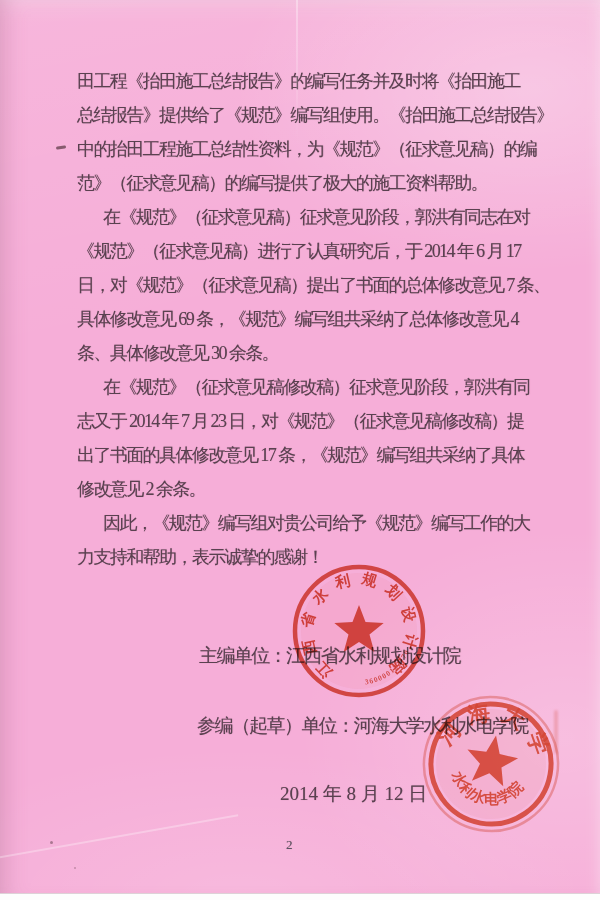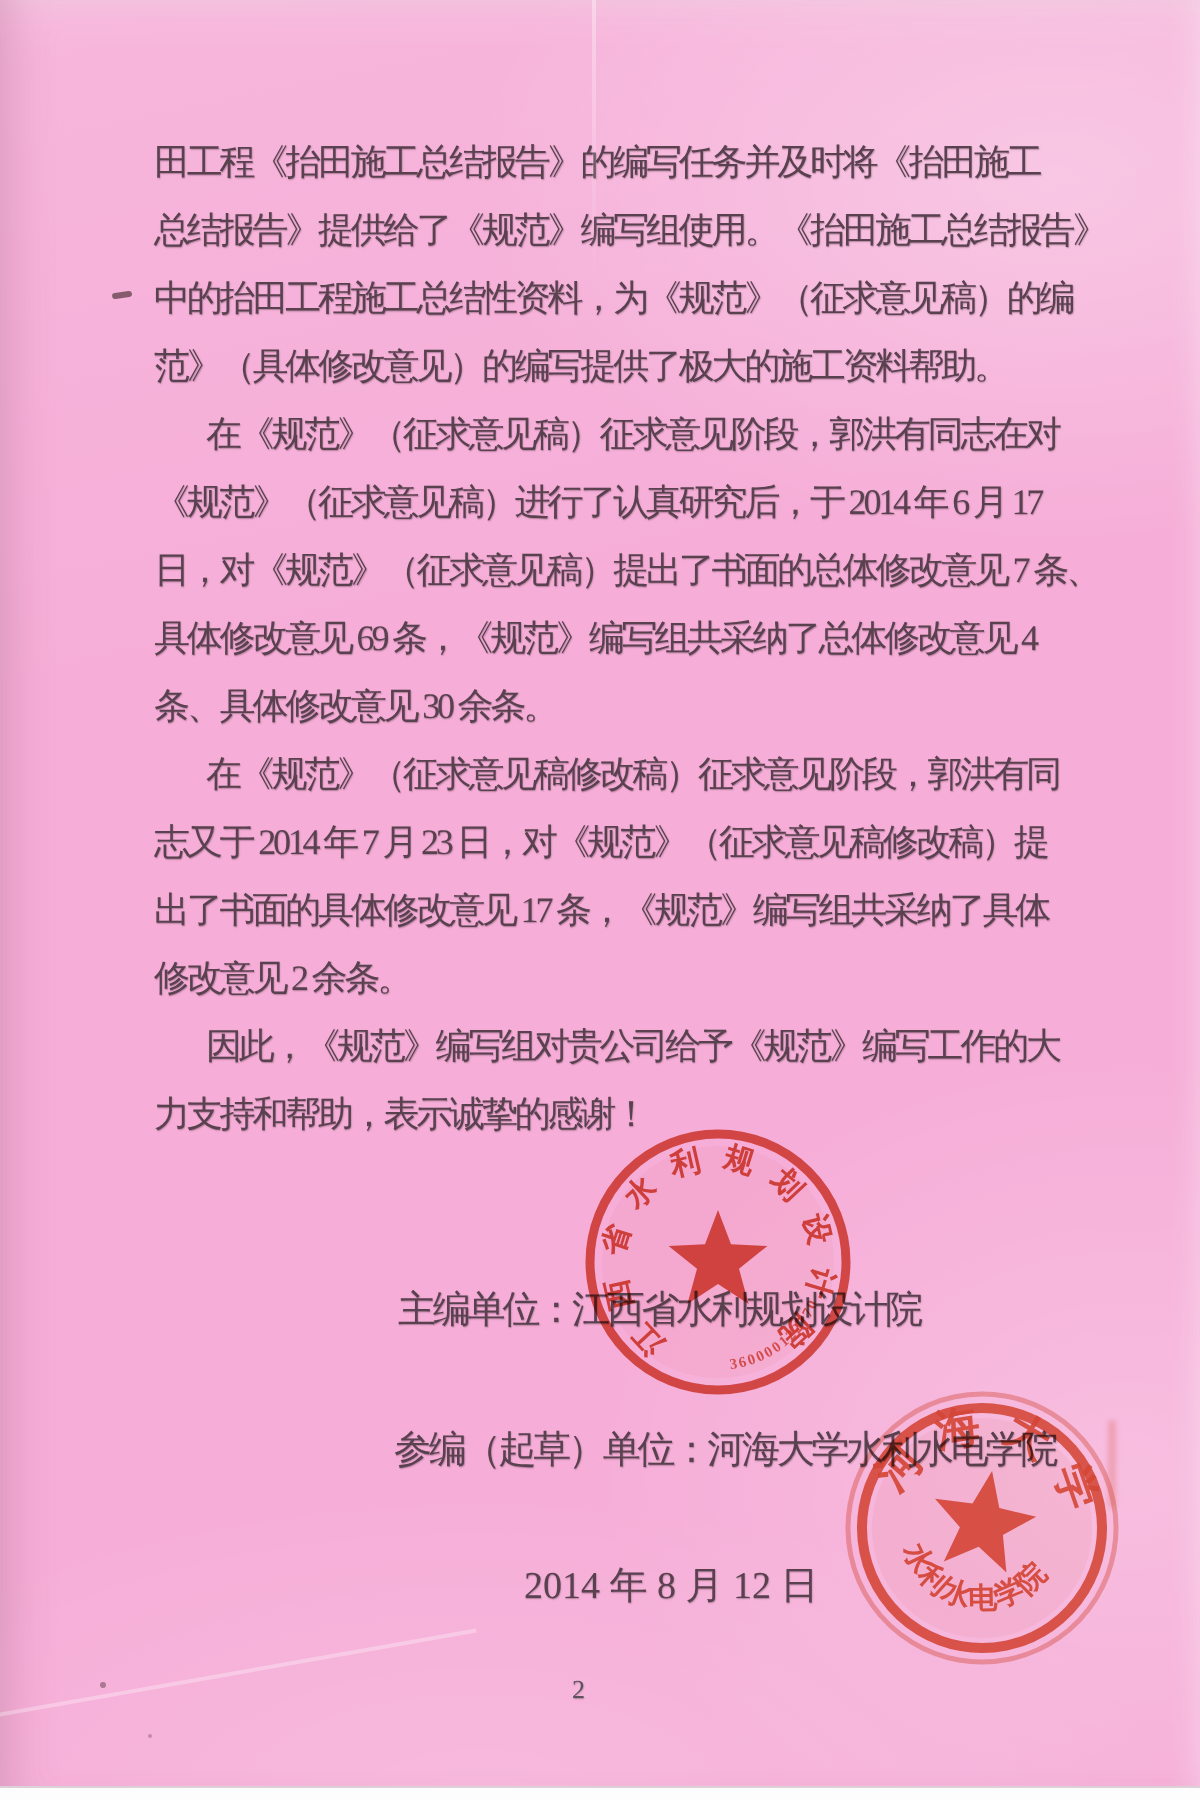--- a/index.html
+++ b/index.html
@@ -28,21 +28,21 @@
   }
   .bl.indent { padding-left:26px; }
 
   
   .fl {
     position:absolute; color:#5a4150; font-size:19px; letter-spacing:-1.6px;
     white-space:pre; line-height:24px; text-shadow:0.3px 0.3px 0.7px rgba(96,62,80,.45);
   }
   .f-chief { left:199px; top:644px; }
   .f-co    { left:197px; top:714px; }
-  .f-date  { left:262px; top:782px; letter-spacing:0; }
+  .f-date  { left:280px; top:782px; letter-spacing:0; }
   .f-page  { left:286px; top:833px; font-size:13px; color:#5c5360; letter-spacing:0; }
 
   
   .stamp { position:absolute; mix-blend-mode:multiply; opacity:.92; }
   .stamp-1 { left:289px; top:561px; width:140px; height:140px; }
   .stamp-2 { left:416px; top:689px; width:150px; height:150px; }
   .stamp svg { width:100%; height:100%; filter:blur(.3px); }
   .seal-text { font-family:"Liberation Serif","DejaVu Serif",serif; font-weight:bold; }
 
   
@@ -63,21 +63,21 @@
 </style>
 </head>
 <body>
 
 <div class="page">
 
   <div class="body-text">
     <div class="bl">田工程《抬田施工总结报告》的编写任务并及时将《抬田施工</div>
     <div class="bl">总结报告》提供给了《规范》编写组使用。《抬田施工总结报告》</div>
     <div class="bl">中的抬田工程施工总结性资料，为《规范》（征求意见稿）的编</div>
-    <div class="bl">范》（具体修改意见）的编写提供了极大的施工资料帮助。</div>
+    <div class="bl">范》（征求意见稿）的编写提供了极大的施工资料帮助。</div>
 
     <div class="bl indent">在《规范》（征求意见稿）征求意见阶段，郭洪有同志在对</div>
     <div class="bl">《规范》（征求意见稿）进行了认真研究后，于 2014 年 6 月 17</div>
     <div class="bl">日，对《规范》（征求意见稿）提出了书面的总体修改意见 7 条、</div>
     <div class="bl">具体修改意见 69 条，《规范》编写组共采纳了总体修改意见 4</div>
     <div class="bl">条、具体修改意见 30 余条。</div>
 
     <div class="bl indent">在《规范》（征求意见稿修改稿）征求意见阶段，郭洪有同</div>
     <div class="bl">志又于 2014 年 7 月 23 日，对《规范》（征求意见稿修改稿）提</div>
     <div class="bl">出了书面的具体修改意见 17 条，《规范》编写组共采纳了具体</div>

